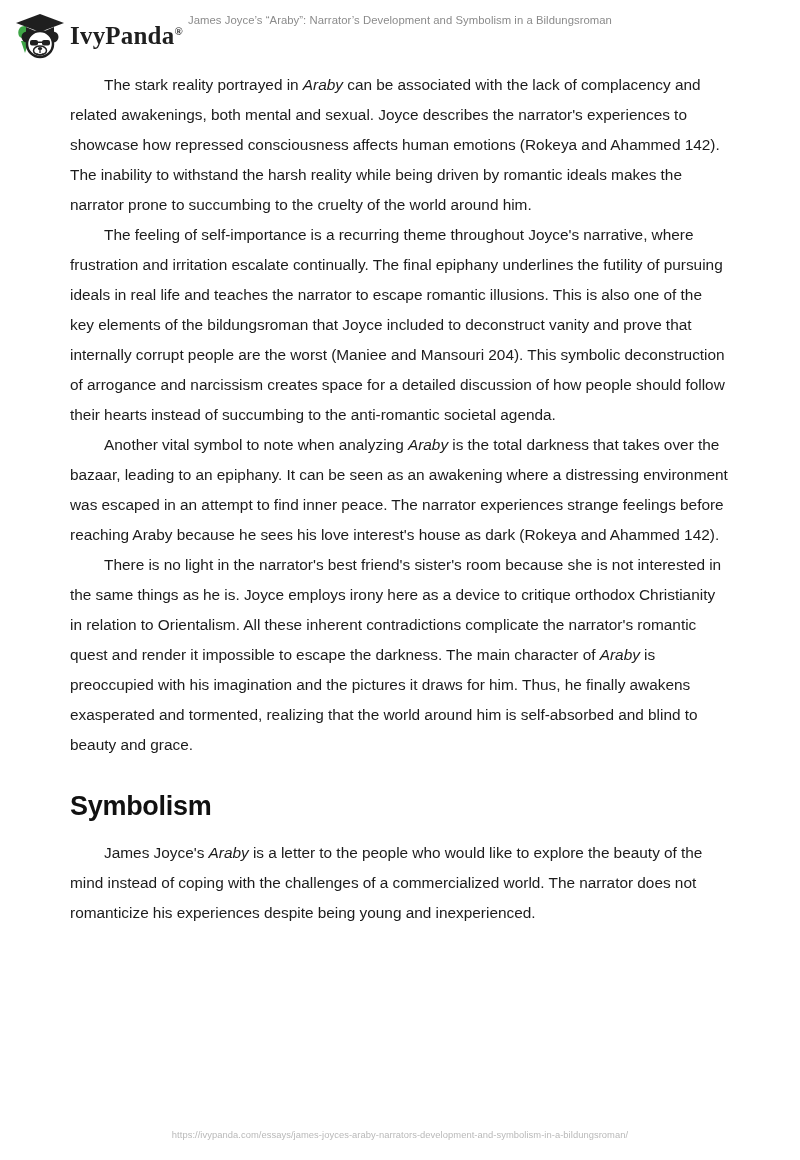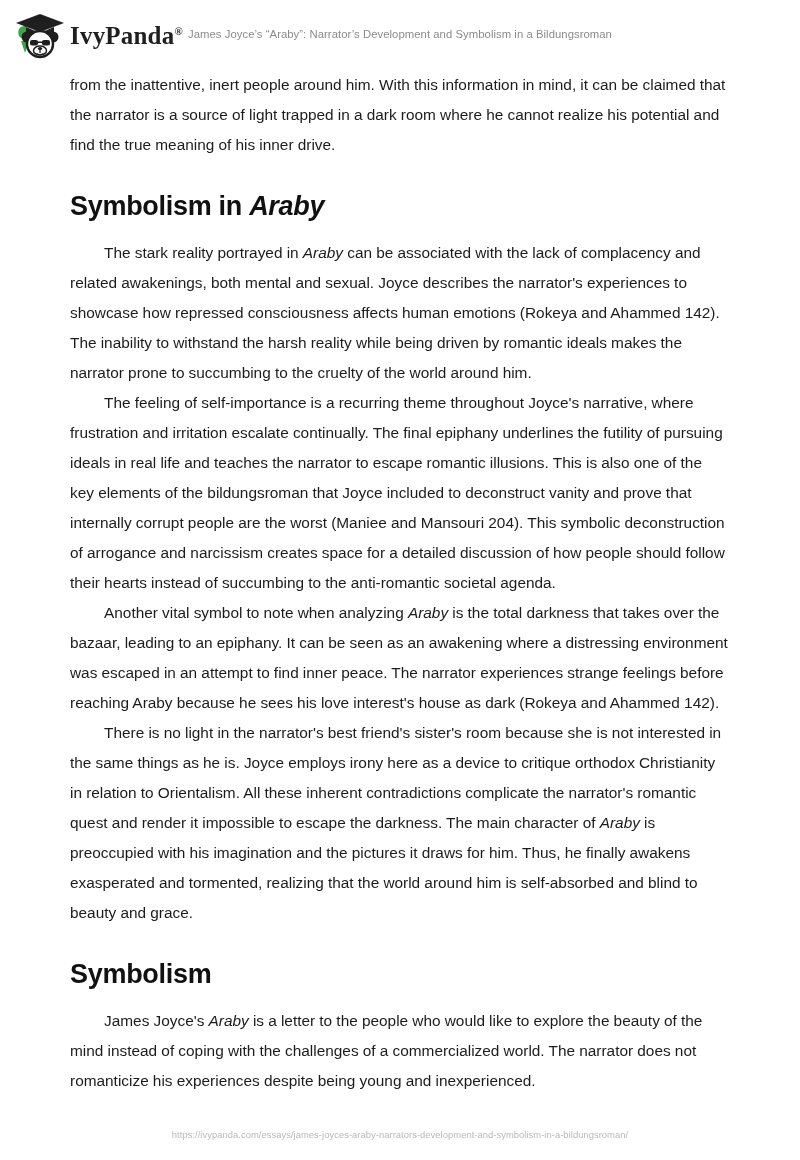--- a/index.html
+++ b/index.html
@@ -50,21 +50,21 @@
   }
   .brand-name .reg {
     font-size: 11px;
     vertical-align: super;
     line-height: 1;
   }
 
   .header-title {
     position: absolute;
     left: 0;
-    top: 28px;
+    top: 14px;
     width: 800px;
     text-align: center;
     font-family: "Liberation Sans", sans-serif;
     font-size: 11.3px;
     color: #8b8b8b;
     letter-spacing: 0.05px;
     white-space: nowrap;
   }
 
   
@@ -157,23 +157,21 @@
       <path d="M45 85 C48 88 56 88 59 85" stroke="#1f1f1f" stroke-width="2.5" fill="none"></path>
     </svg>
     <span class="brand-name"><span>IvyPanda</span><span class="reg">®</span></span>
   </div>
 
   <div class="header-title">James Joyce’s “Araby”: Narrator’s Development and Symbolism in a Bildungsroman</div>
 </div>
 
 <div class="doc-body">
 
-  <p class="para">from the inattentive, inert people around him. With this information in mind, it can be claimed that the narrator is a source of light trapped in a dark room where he cannot realize his potential and find the true meaning of his inner drive.</p>
 
-  <h2 class="section-heading"><span>Symbolism in </span><em>Araby</em></h2>
 
   <p class="para indent"><span>The stark reality portrayed in </span><em class="work-title">Araby</em><span> can be associated with the lack of complacency and related awakenings, both mental and sexual. Joyce describes the narrator's experiences to showcase how repressed consciousness affects human emotions (Rokeya and Ahammed 142). The inability to withstand the harsh reality while being driven by romantic ideals makes the narrator prone to succumbing to the cruelty of the world around him.</span></p>
 
   <p class="para indent">The feeling of self-importance is a recurring theme throughout Joyce's narrative, where frustration and irritation escalate continually. The final epiphany underlines the futility of pursuing ideals in real life and teaches the narrator to escape romantic illusions. This is also one of the key elements of the bildungsroman that Joyce included to deconstruct vanity and prove that internally corrupt people are the worst (Maniee and Mansouri 204). This symbolic deconstruction of arrogance and narcissism creates space for a detailed discussion of how people should follow their hearts instead of succumbing to the anti-romantic societal agenda.</p>
 
   <p class="para indent"><span>Another vital symbol to note when analyzing </span><em class="work-title">Araby</em><span> is the total darkness that takes over the bazaar, leading to an epiphany. It can be seen as an awakening where a distressing environment was escaped in an attempt to find inner peace. The narrator experiences strange feelings before reaching Araby because he sees his love interest's house as dark (Rokeya and Ahammed 142).</span></p>
 
   <p class="para indent"><span>There is no light in the narrator's best friend's sister's room because she is not interested in the same things as he is. Joyce employs irony here as a device to critique orthodox Christianity in relation to Orientalism. All these inherent contradictions complicate the narrator's romantic quest and render it impossible to escape the darkness. The main character of </span><em class="work-title">Araby</em><span> is preoccupied with his imagination and the pictures it draws for him. Thus, he finally awakens exasperated and tormented, realizing that the world around him is self-absorbed and blind to beauty and grace.</span></p>
 
   <h2 class="section-heading">Symbolism</h2>

